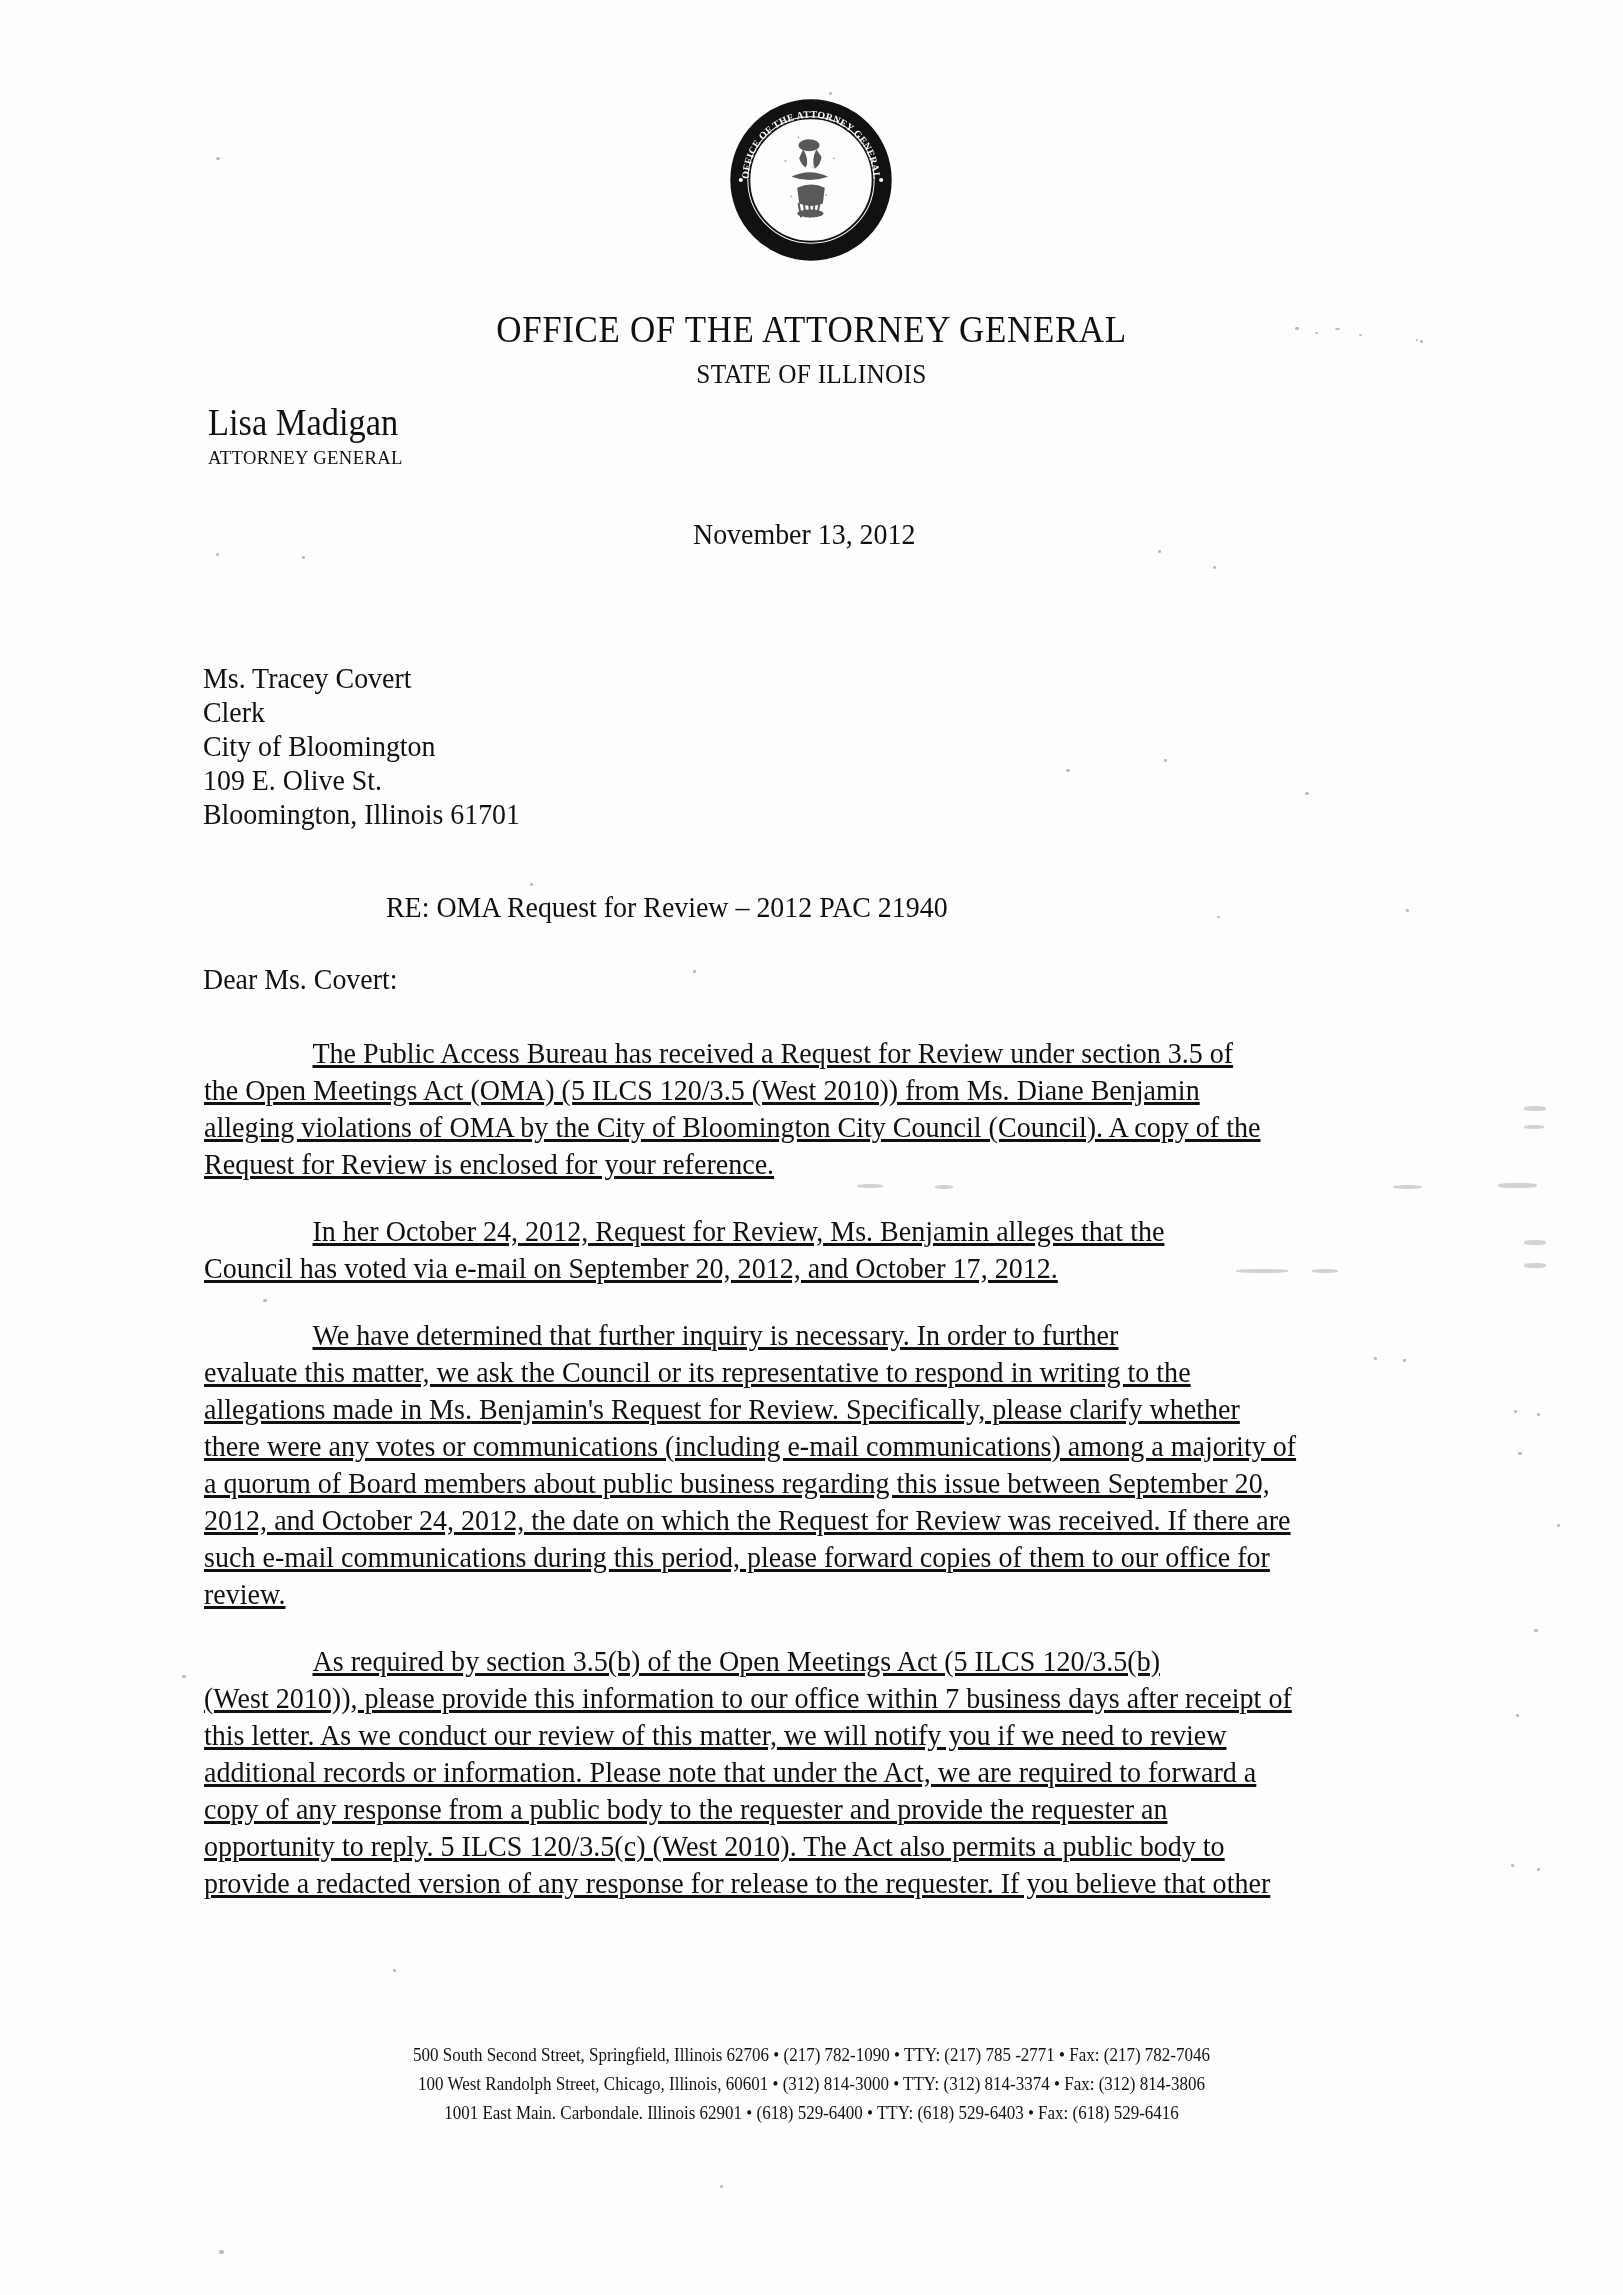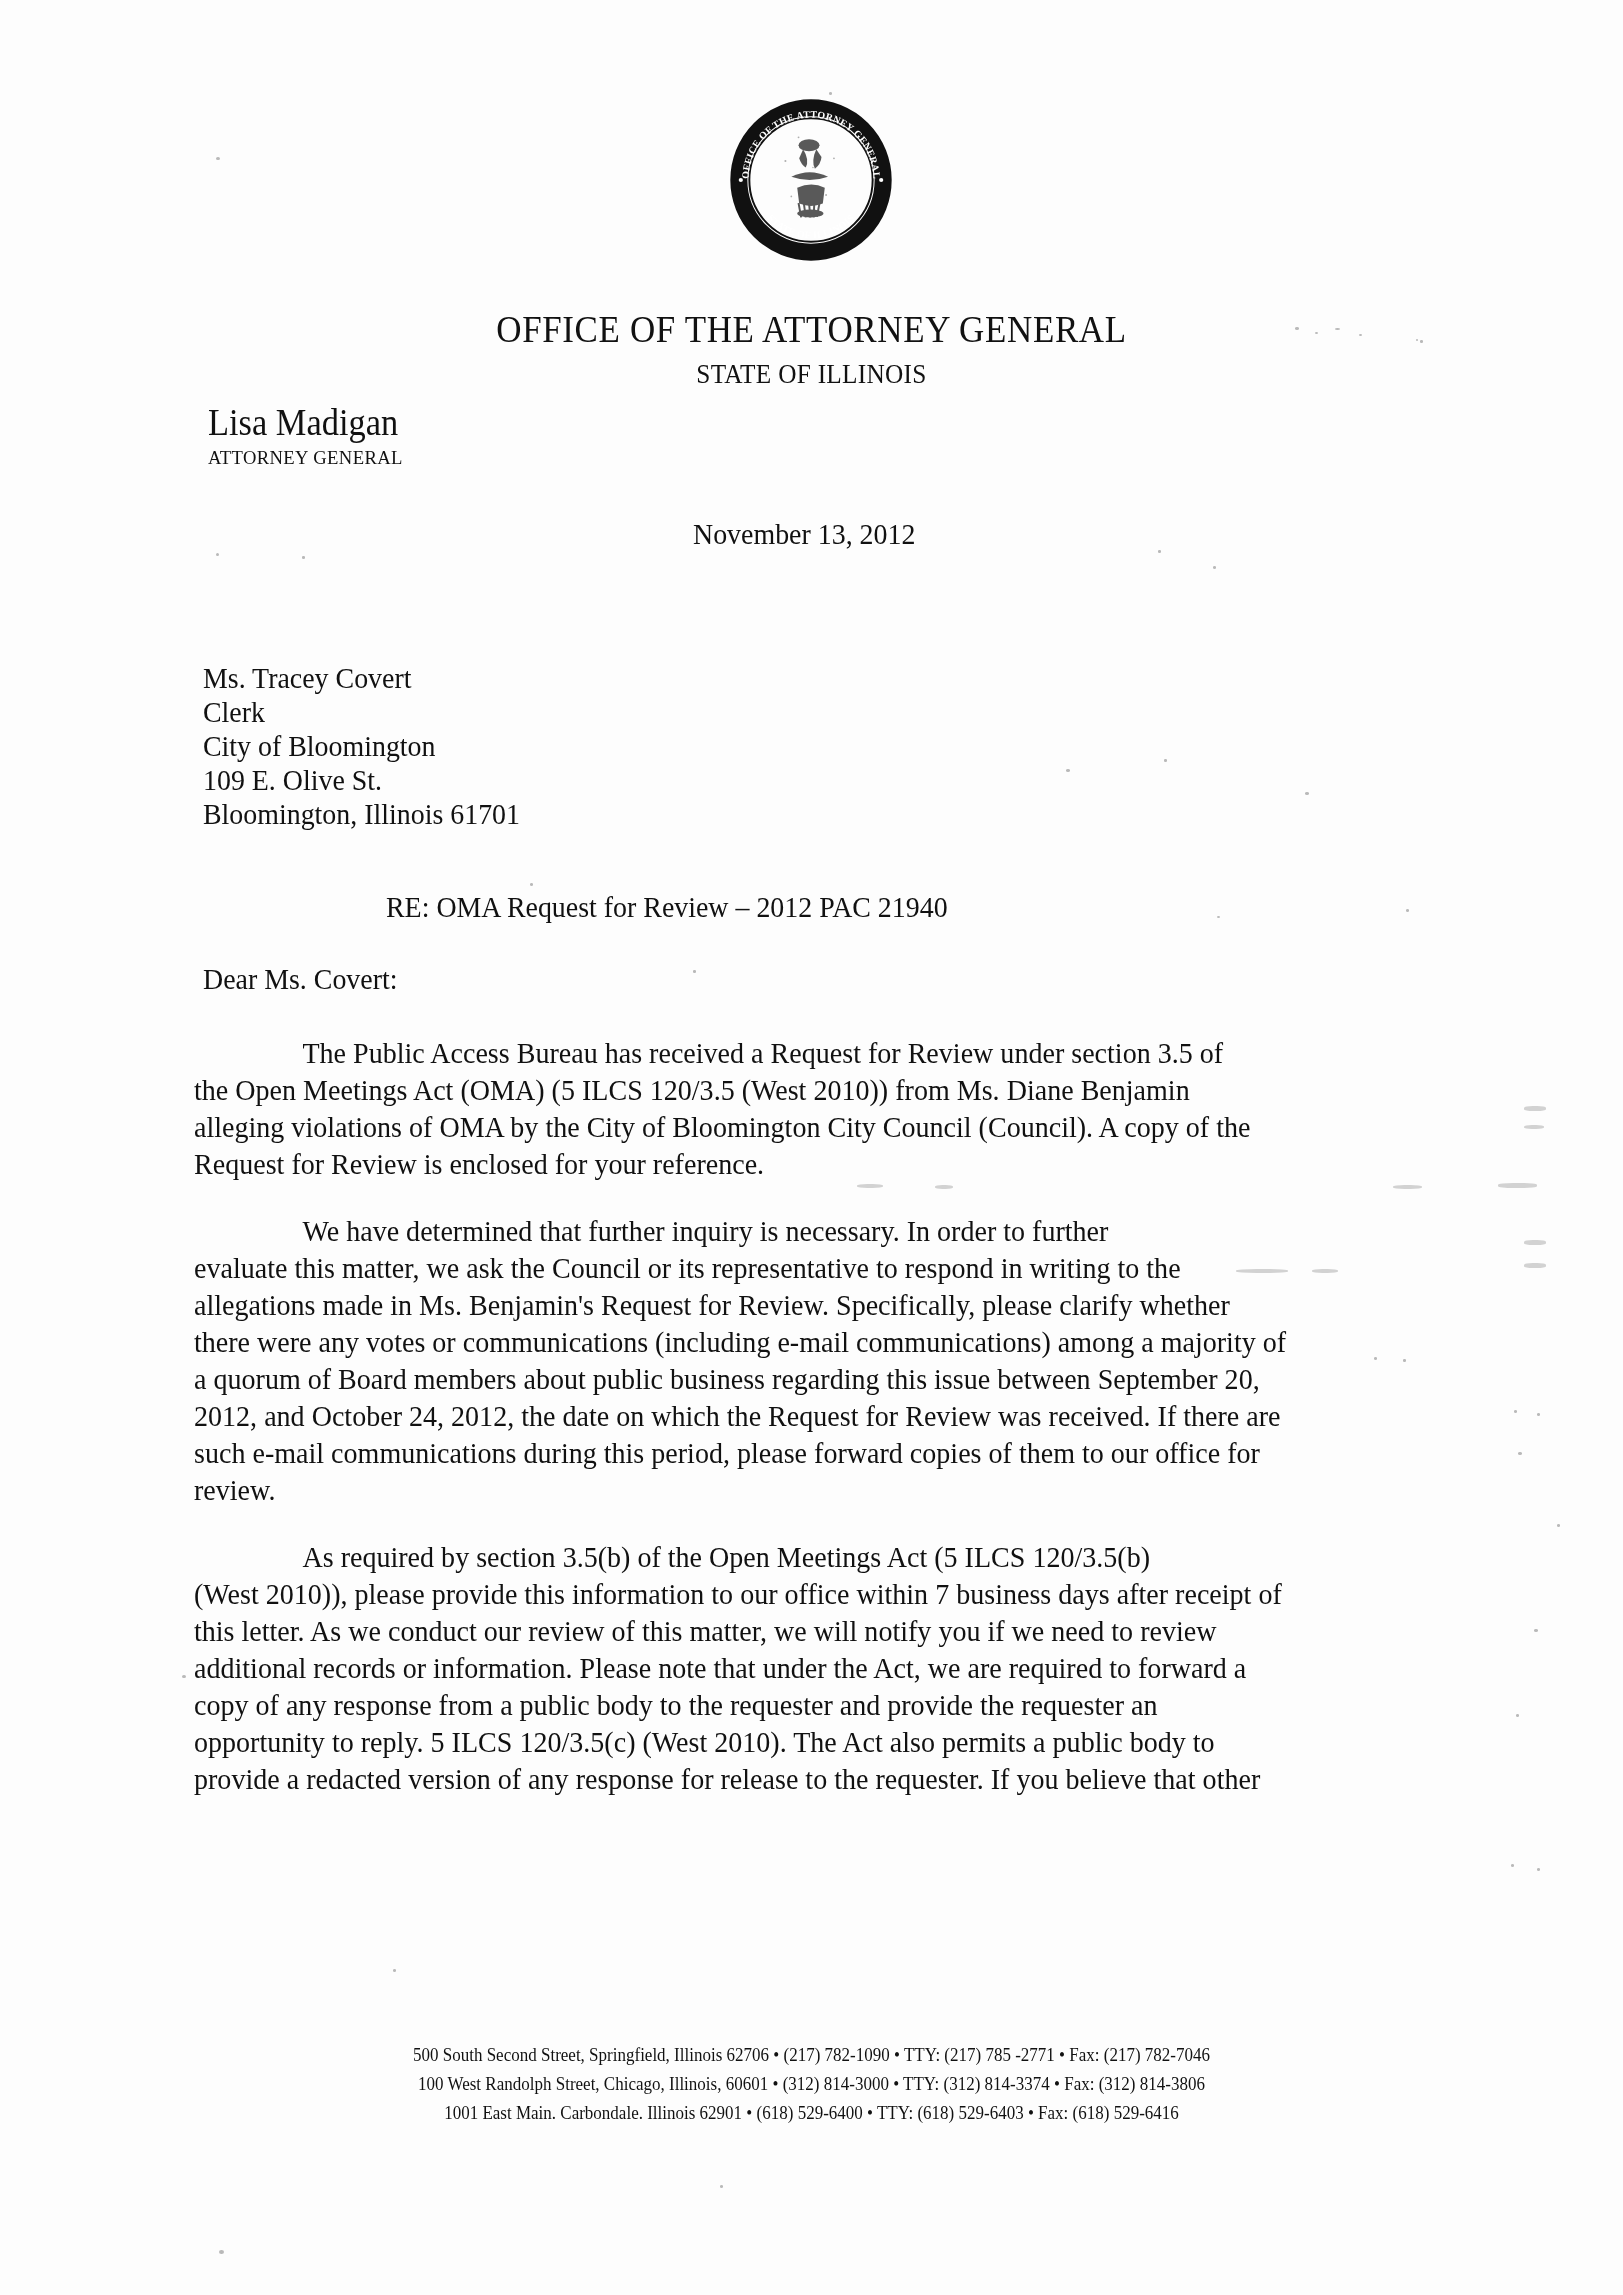--- a/index.html
+++ b/index.html
@@ -137,21 +137,21 @@
 
   
   .body-block {
     position: absolute;
     left: 188px;
     top: 1034px;
     width: 1249px;
     font-size: 30px;
     line-height: 37px;
   }
-  .para { margin: 0 0 30px 6px; }
+  .para { margin: 0 0 30px 16px; text-decoration: underline; }
   .para .ln {
     display: block;
     white-space: nowrap;
     transform: scaleX(0.935);
     transform-origin: left center;
   }
   .para .ln.ind { padding-left: 116px; }
 
   
   .footer {
@@ -286,20 +286,24 @@
 
     <div class="body-block">
 
       <p class="para">
         <span class="ln ind">The Public Access Bureau has received a Request for Review under section 3.5 of</span>
         <span class="ln">the Open Meetings Act (OMA) (5 ILCS 120/3.5 (West 2010)) from Ms. Diane Benjamin</span>
         <span class="ln">alleging violations of OMA by the City of Bloomington City Council (Council).  A copy of the</span>
         <span class="ln">Request for Review is enclosed for your reference.</span>
       </p>
 
+      <p class="para">
+        <span class="ln ind">In her October 24, 2012, Request for Review, Ms. Benjamin alleges that the</span>
+        <span class="ln">Council has voted via e-mail on September 20, 2012, and October 17, 2012.</span>
+      </p>
 
       <p class="para">
         <span class="ln ind">We have determined that further inquiry is necessary.  In order to further</span>
         <span class="ln">evaluate this matter, we ask the Council or its representative to respond in writing to the</span>
         <span class="ln">allegations made in Ms. Benjamin's Request for Review.  Specifically, please clarify whether</span>
         <span class="ln">there were any votes or communications (including e-mail communications) among a majority of</span>
         <span class="ln">a quorum of Board members about public business regarding this issue between September 20,</span>
         <span class="ln">2012, and October 24, 2012, the date on which the Request for Review was received.  If there are</span>
         <span class="ln">such e-mail communications during this period, please forward copies of them to our office for</span>
         <span class="ln">review.</span>

